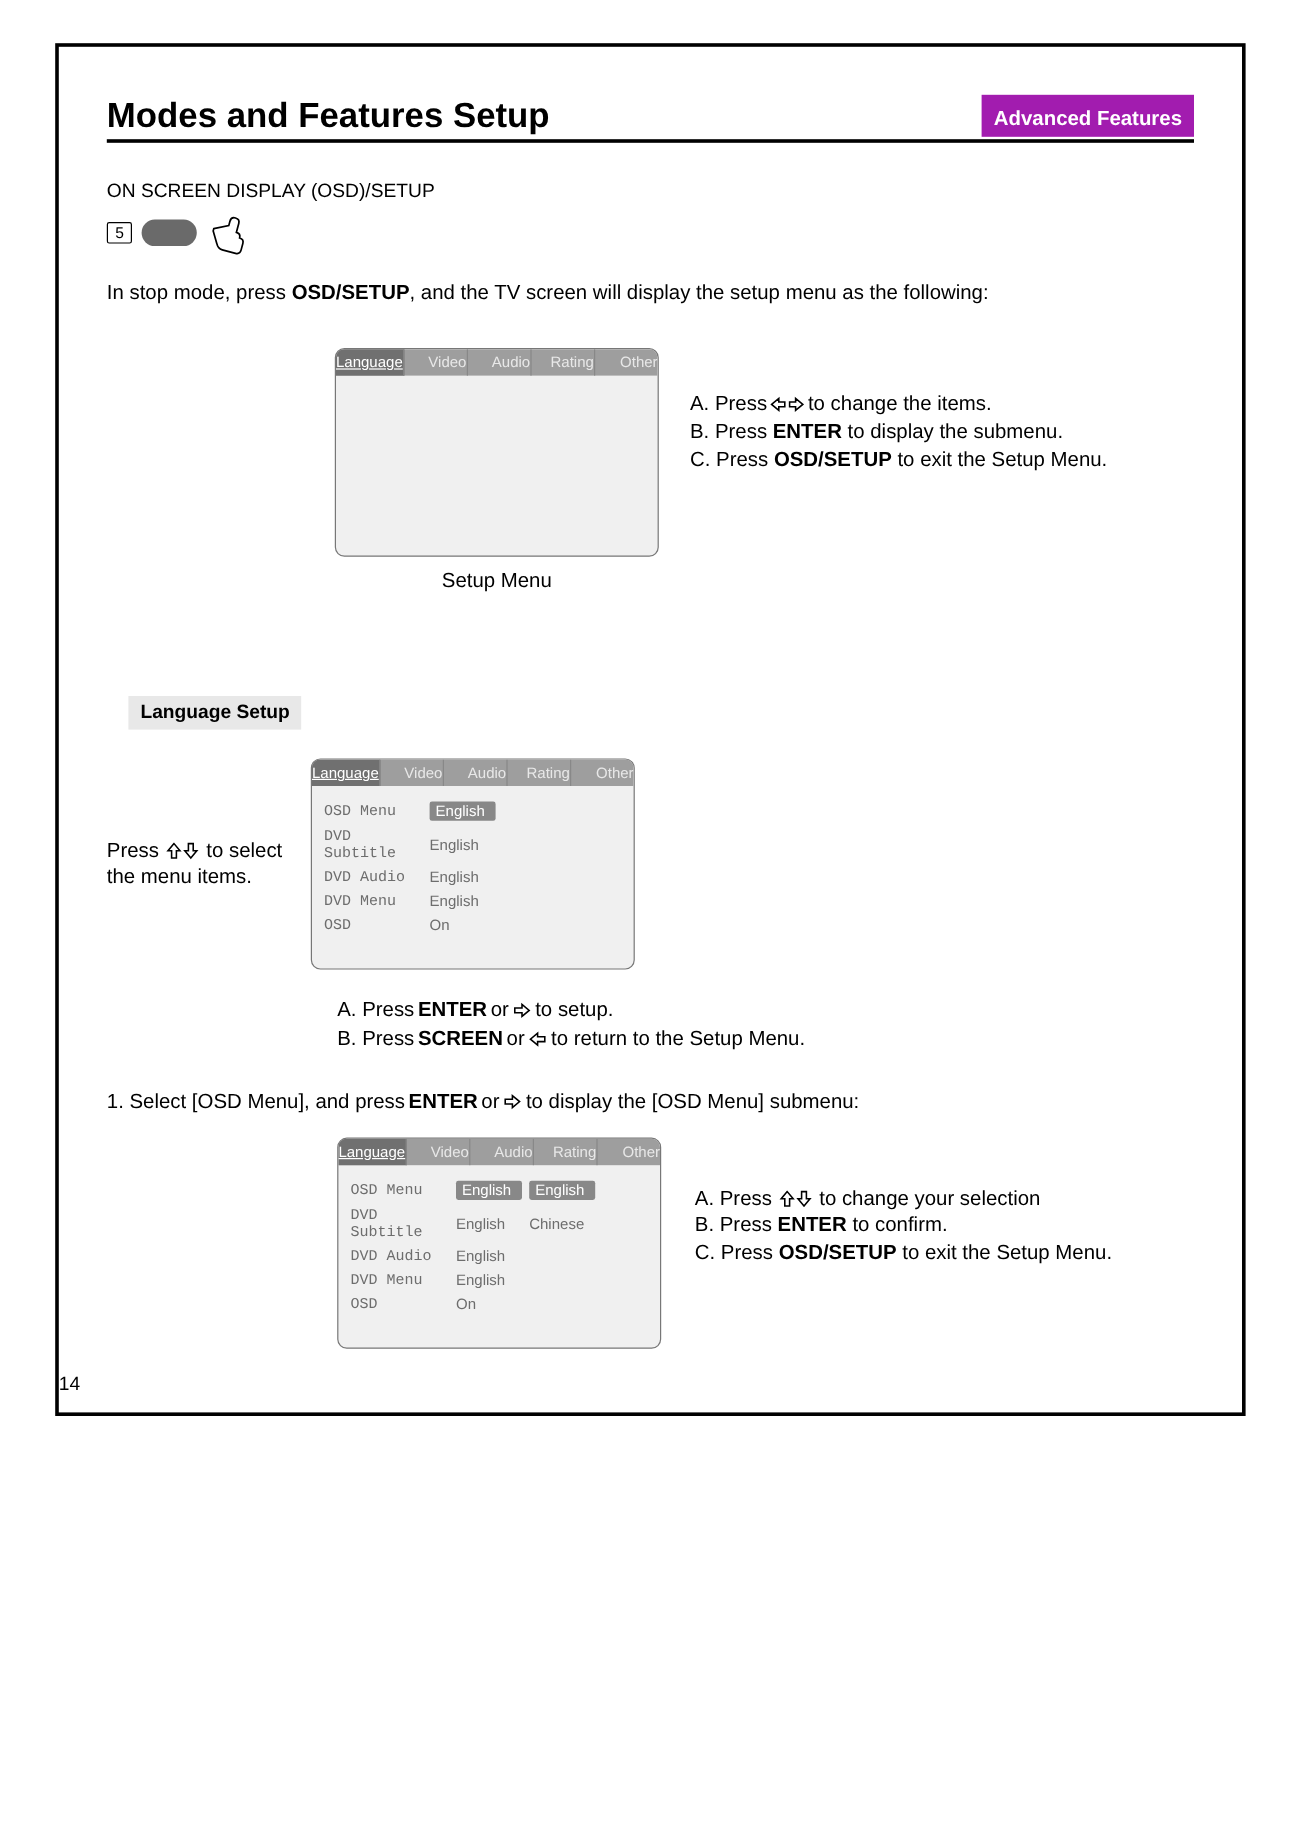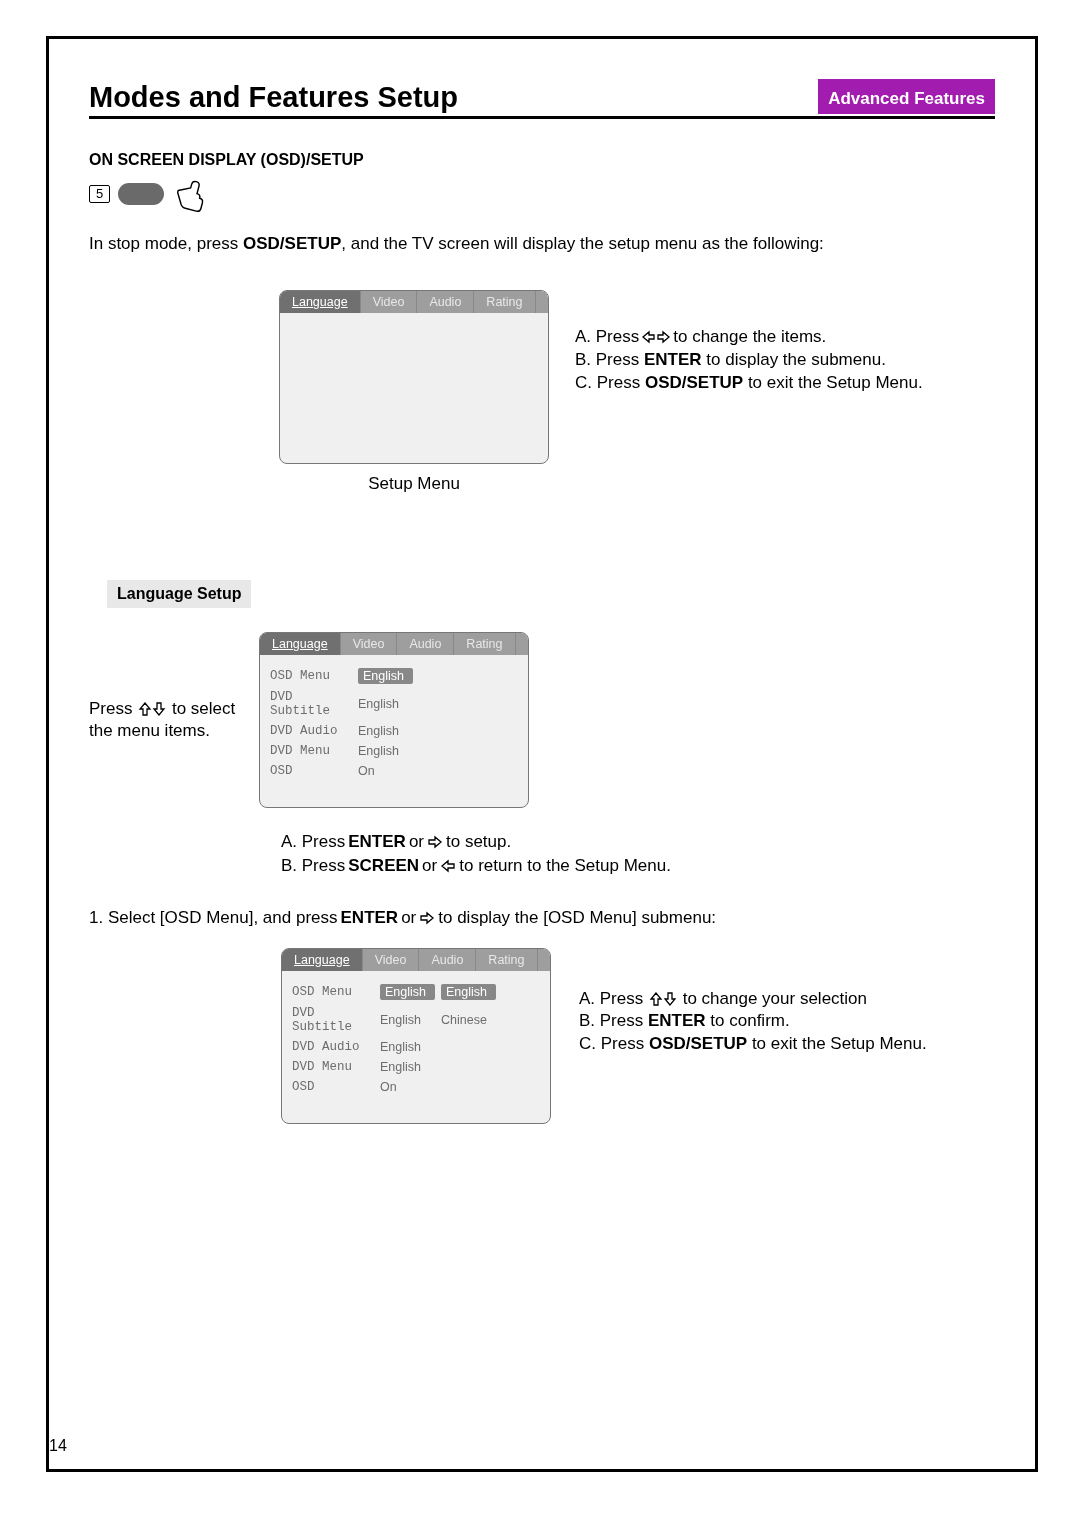--- a/index.html
+++ b/index.html
@@ -8,21 +8,21 @@
     background: #fff;
     width: 1080px;
     height: 1527px;
     position: relative;
     font-size: 17px;
     color: #000;
   }
   .page-frame {
     position: absolute;
     left: 46px; top: 36px;
-    width: 992px; height: 1436px;
+    width: 992px; height: 1144px;
     border: 3px solid #000;
     padding: 40px 40px 20px 40px;
   }
   .header-row {
     display: flex;
     align-items: flex-end;
     justify-content: space-between;
     margin-bottom: 2px;
   }
   .page-title {
@@ -35,21 +35,21 @@
     font-weight: bold;
     font-size: 17px;
     padding: 10px 10px 5px 10px;
   }
   .rule {
     height: 3px;
     background: #000;
     margin-bottom: 32px;
   }
   .section-heading {
-    font-weight: bold;
+    font-weight: normal;
     font-size: 16px;
     margin-bottom: 6px;
   }
   .remote-row {
     display: flex;
     align-items: center;
     gap: 8px;
     margin-bottom: 20px;
   }
   .step-num {
@@ -90,21 +90,21 @@
   .menu-screen.tall3 { height: 176px; }
   .tabs {
     display: flex;
     background: #9e9e9e;
     font-size: 12.5px;
     color: #e8e8e8;
   }
   .tabs .tab {
     flex: 1;
     text-align: right;
-    padding: 4px 12px;
+    padding: 4px 0;
     border-right: 1px solid #888;
   }
   .tabs .tab.sel {
     background: #707070;
     color: #fff;
     text-decoration: underline;
   }
   .tabs .tab:last-child { border-right: none; }
   .menu-body { padding: 10px 10px; }
   .menu-row {

